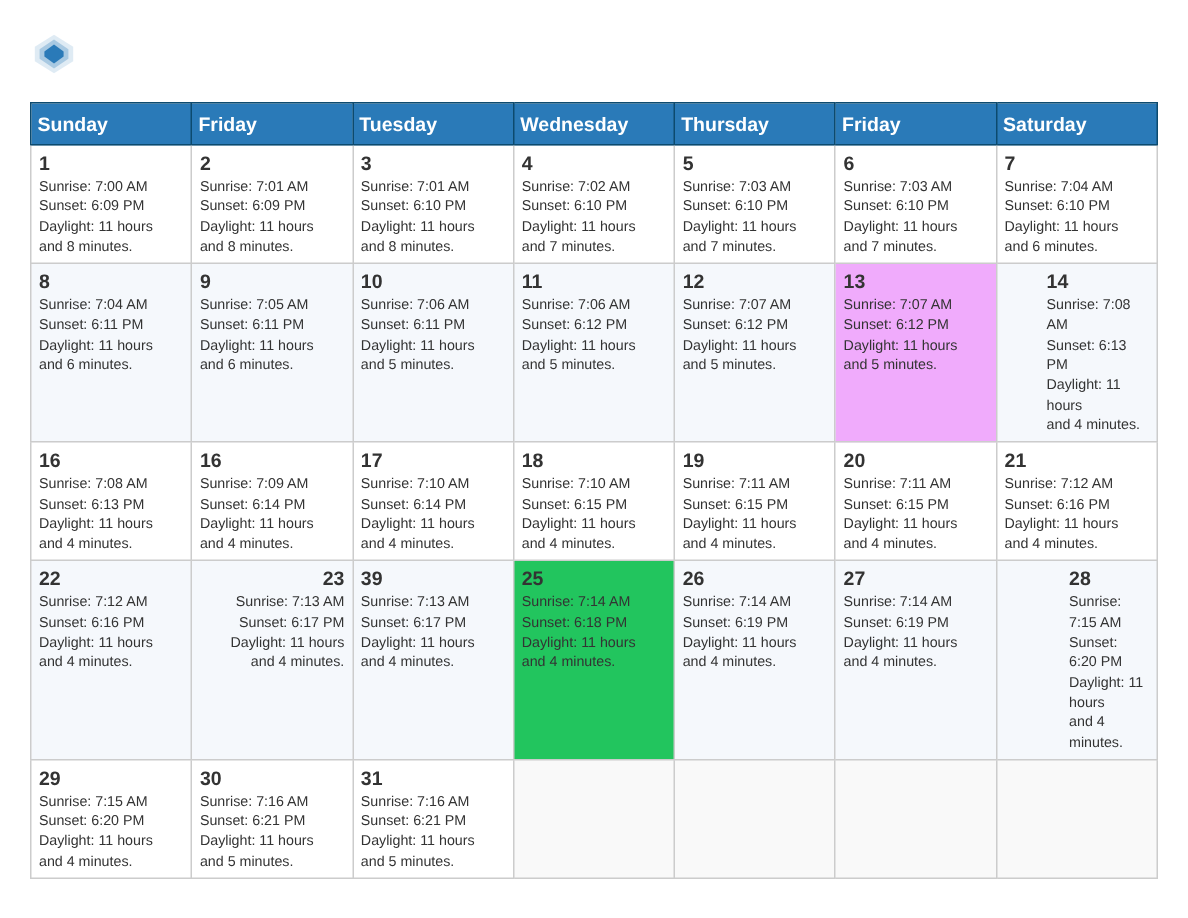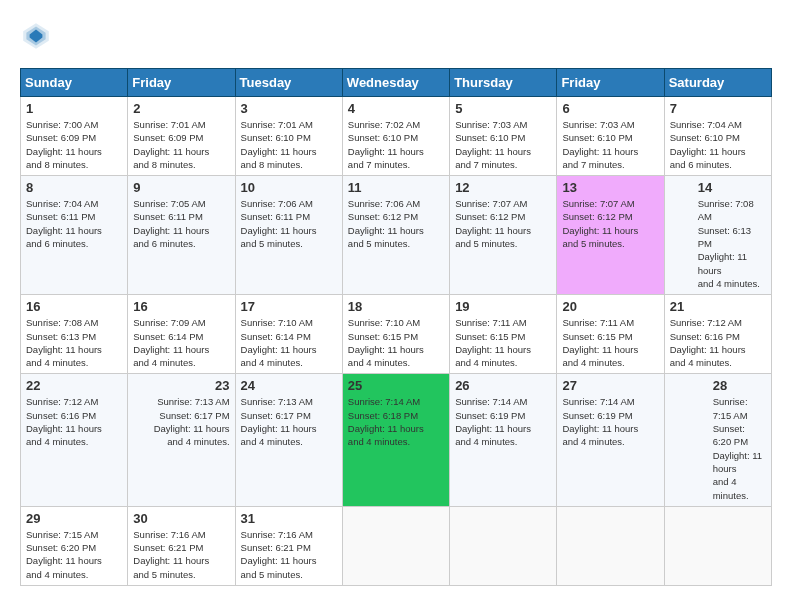--- a/index.html
+++ b/index.html
@@ -282,21 +282,21 @@
 and 4 minutes.</div>
         </td>
         <td style="background: rgb(245, 248, 252); text-align: right;">
           <span class="day-num">23</span>
           <div class="day-info" style="white-space: pre-line;">Sunrise: 7:13 AM
 Sunset: 6:17 PM
 Daylight: 11 hours
 and 4 minutes.</div>
         </td>
         <td style="background: rgb(245, 248, 252);">
-          <span class="day-num">24</span>
+          <span class="day-num">39</span>
           <div class="day-info" style="white-space: pre-line;">Sunrise: 7:13 AM
 Sunset: 6:17 PM
 Daylight: 11 hours
 and 4 minutes.</div>
         </td>
         <td style="background: #22c55e;">
           <span class="day-num">25</span>
           <div class="day-info" style="white-space: pre-line;">Sunrise: 7:14 AM
 Sunset: 6:18 PM
 Daylight: 11 hours

